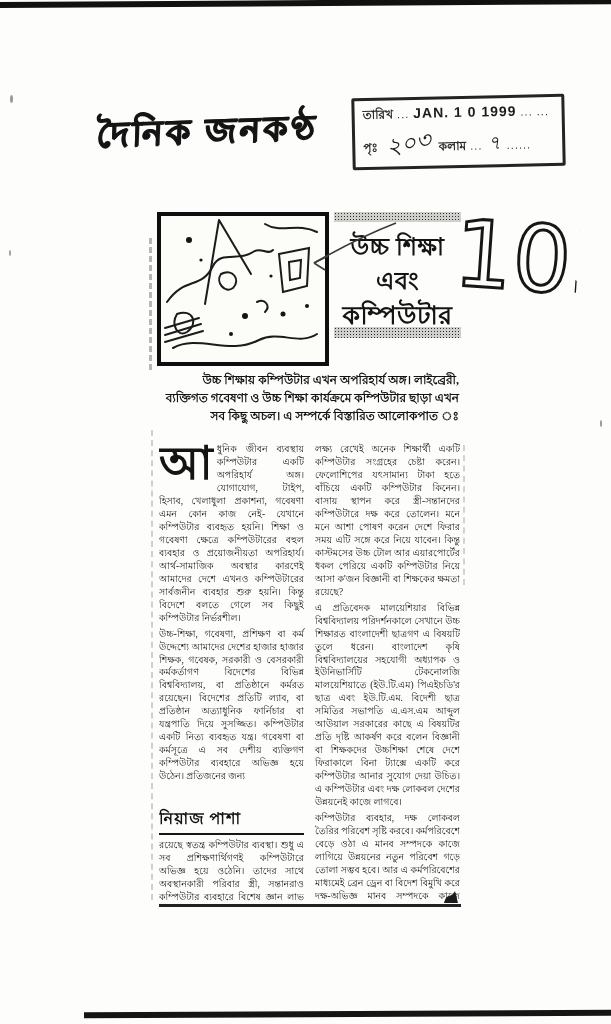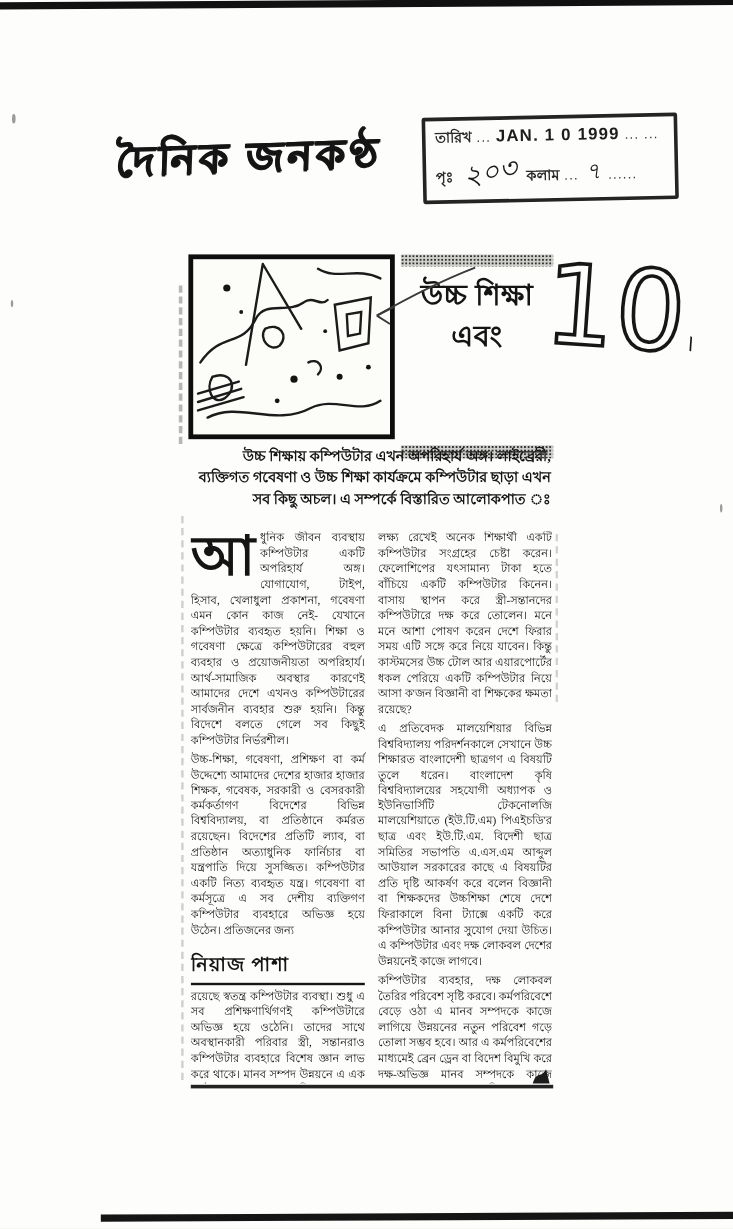--- a/index.html
+++ b/index.html
@@ -45,21 +45,21 @@
 
   
   .margin-note { position:absolute; left:448px; top:203px; transform:rotate(4deg); }
 
   
   .photo {
     position:absolute; left:157px; top:212px; width:172px; height:154px;
     border:4px solid #0e0e0e; background:#fcfcf9;
   }
   
-  .headline-block { position:absolute; left:334px; top:212px; width:127px; height:170px; }
+  .headline-block { position:absolute; left:334px; top:212px; width:127px; height:126px; }
   .halftone {
     height:10px; width:100%;
     background-color:#cfcfcb;
     background-image:radial-gradient(#2e2e2e 34%, rgba(0,0,0,0) 40%);
     background-size:3px 3px;
   }
   .halftone.bottom { position:absolute; bottom:0; left:0; height:11px; }
   .headline-text { padding-top:8px; text-align:center; font-weight:bold; }
   .headline-line { display:block; font-size:24px; line-height:1.42; letter-spacing:0.5px; }
   .headline-line.big { font-size:25px; }
@@ -77,21 +77,21 @@
     display:flex; gap:11px; overflow:hidden;
   }
   .col { width:145px; font-size:9.4px; line-height:1.38; text-align:justify; }
   .col p { margin:0 0 3px 0; }
   .dropcap {
     float:left; font-size:46px; line-height:.82; font-weight:bold;
     margin:2px 4px 0 0;
   }
   .byline {
     font-size:16px; font-weight:bold; letter-spacing:1px;
-    border-bottom:2.5px solid #161616; padding:5px 0 3px 0; margin:6px 0 4px 0;
+    border-bottom:2.5px solid #161616; padding:5px 0 3px 0; margin:20px 0 4px 0;
   }
   .end-rule { position:absolute; left:159px; top:904px; width:302px; height:3px; background:#222; }
   .end-mark { position:absolute; left:441px; top:888px; }
 
   
   .speck { position:absolute; background:#9b9b98; border-radius:50%; }
 </style>
 </head>
 <body>
 
@@ -153,20 +153,21 @@
         <circle cx="110" cy="60" r="1.6"></circle>
       </g>
     </svg>
   </div>
 
   <div class="headline-block">
     <div class="halftone"></div>
     <div class="headline-text">
       <span class="headline-line">উচ্চ শিক্ষা</span>
       <span class="headline-line">এবং</span>
+      <span class="headline-line big">কম্পিউটার</span>
     </div>
     <div class="halftone bottom"></div>
   </div>
 
   <svg class="arrow-svg" width="100" height="56">
     <path d="M96,6 C70,16 42,30 14,46" stroke="#3a3a3a" stroke-width="1.6" fill="none"></path>
     <path d="M14,46 L28,39 M14,46 L25,53" stroke="#3a3a3a" stroke-width="1.6" fill="none"></path>
   </svg>
 
   <div class="standfirst">উচ্চ শিক্ষায় কম্পিউটার এখন অপরিহার্য অঙ্গ। লাইব্রেরী, ব্যক্তিগত গবেষণা ও উচ্চ শিক্ষা কার্যক্রমে কম্পিউটার ছাড়া এখন সব কিছু অচল। এ সম্পর্কে বিস্তারিত আলোকপাত ঃ</div>

